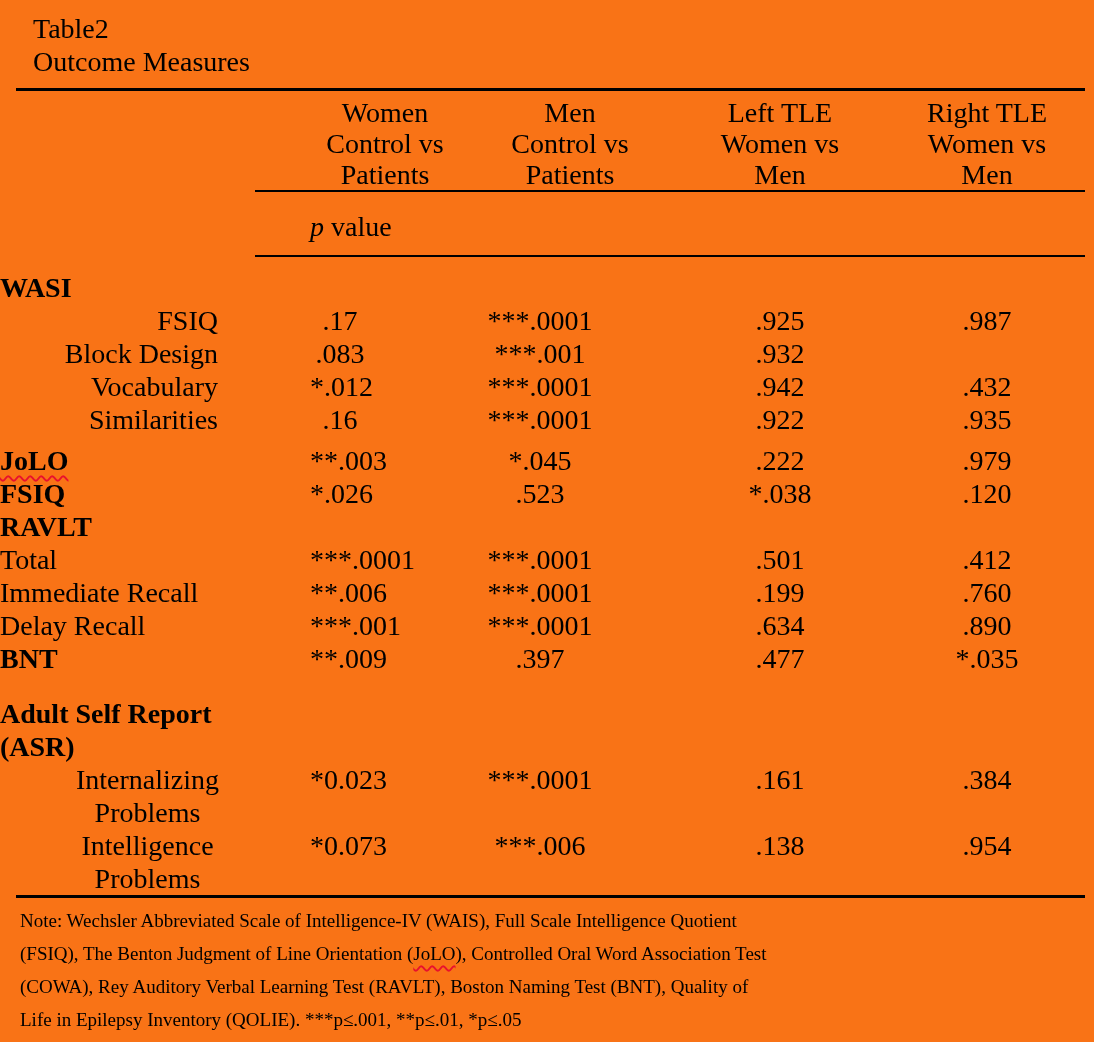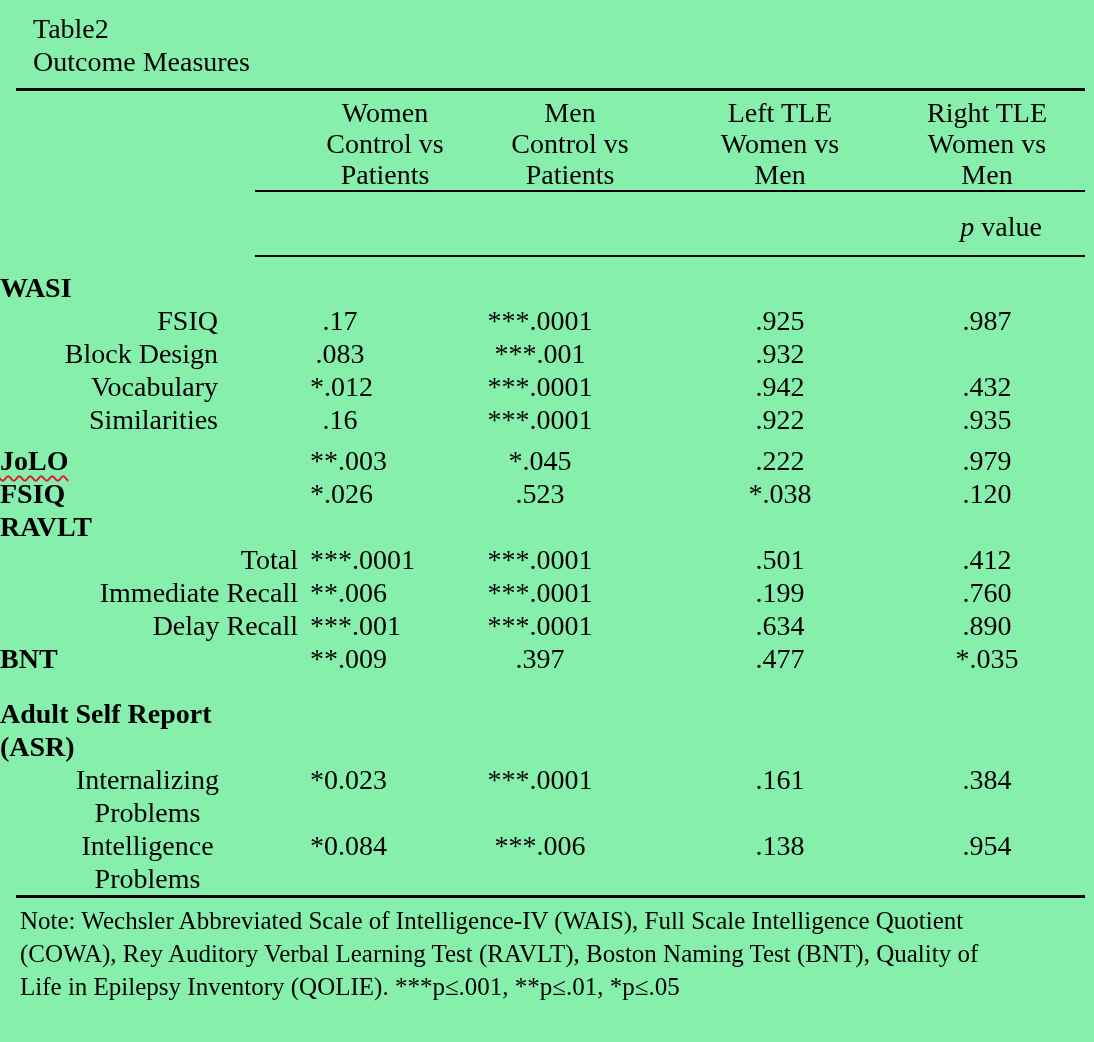--- a/index.html
+++ b/index.html
@@ -1,67 +1,67 @@
 <!DOCTYPE html>
 <html><head>
 <meta charset="utf-8">
 <style>
   html,body{margin:0;padding:0;background:#ffffff;}
   .page{
     position:relative;
     width:1094px;height:1042px;
-    background:#86efac;color:#000000;
+    background:#f97316;color:#000000;
     font-family:"Liberation Serif","DejaVu Serif",serif;
     font-size:28px;
     overflow:hidden;
   }
   .title-block{padding:12px 0 0 33px;line-height:33px;}
   .rule{background:#000;height:3px;margin-left:16px;width:1069px;}
   .rule-top{margin-top:10px;}
   .rule-thin{background:#000;height:2px;margin-left:255px;width:830px;}
   .rule-bottom{margin-top:0px;}
   .hgrid{
     display:grid;
     grid-template-columns:310px 150px 220px 200px 214px;
     padding-top:6px;
   }
   .hcol{text-align:center;line-height:31px;}
   .pvrow{
     display:grid;
     grid-template-columns:310px 784px;
     padding-top:18px;padding-bottom:12px;
   }
-  .pvcell{text-align:right;padding-right:52px;line-height:33px;}
+  .pvcell{text-align:left;padding-right:52px;line-height:33px;}
   .pvcell .it{font-style:italic;}
   .tbody{margin-top:14px;}
   .trow{
     display:grid;
     grid-template-columns:310px 150px 220px 200px 214px;
   }
   .c{line-height:33px;}
   .lbl.sec{font-weight:bold;}
   .lbl.wasi{text-align:right;padding-right:92px;}
-  .lbl.ravlt{text-align:right;padding-right:12px;}
+  .lbl.ravlt{padding-right:12px;}
   .lbl.asr{text-align:center;padding-right:60px;margin-left:45px;}
   .val{text-align:center;}
   .v1{padding-right:90px;}
   .v2{padding-right:60px;}
   .spacer8{height:8px;}
   .spacer22{height:22px;}
   .squiggle{
     text-decoration-line:underline;
     text-decoration-style:wavy;
     text-decoration-color:#e8112d;
     text-decoration-thickness:2px;
     text-underline-offset:5px;
   }
   .note{
     margin:6px 0 0 20px;
     width:1064px;
-    font-size:25px;line-height:33px;
+    font-size:19px;line-height:33px;
     white-space:nowrap;
   }
 </style>
 </head>
 <body>
 
 <div class="page">
 
   <div class="title-block">
     <div>Table2</div>
@@ -226,29 +226,30 @@
       <div class="c val v2">***.0001</div>
       <div class="c val">.161</div>
       <div class="c val">.384</div>
     </div>
 
     <div class="trow">
       <div class="c lbl asr">
         <div>Intelligence</div>
         <div>Problems</div>
       </div>
-      <div class="c val v1">*0.084</div>
+      <div class="c val v1">*0.073</div>
       <div class="c val v2">***.006</div>
       <div class="c val">.138</div>
       <div class="c val">.954</div>
     </div>
 
   </div>
 
   <div class="rule rule-bottom"></div>
 
   <div class="note">
     <div>Note: Wechsler Abbreviated Scale of Intelligence-IV (WAIS), Full Scale Intelligence Quotient</div>
+    <div><span>(FSIQ), The Benton Judgment of Line Orientation (</span><span class="squiggle">JoLO</span><span>), Controlled Oral Word Association Test</span></div>
     <div>(COWA), Rey Auditory Verbal Learning Test (RAVLT), Boston Naming Test (BNT), Quality of</div>
     <div>Life in Epilepsy Inventory (QOLIE). ***p≤.001, **p≤.01, *p≤.05</div>
   </div>
 
 </div>
 
 </body></html>

